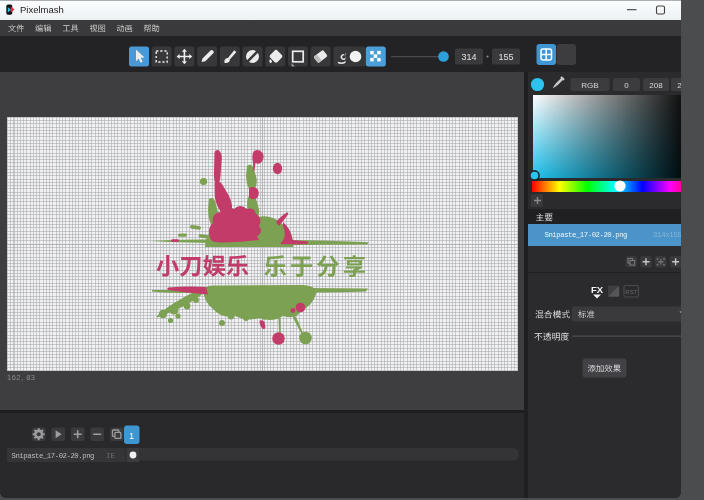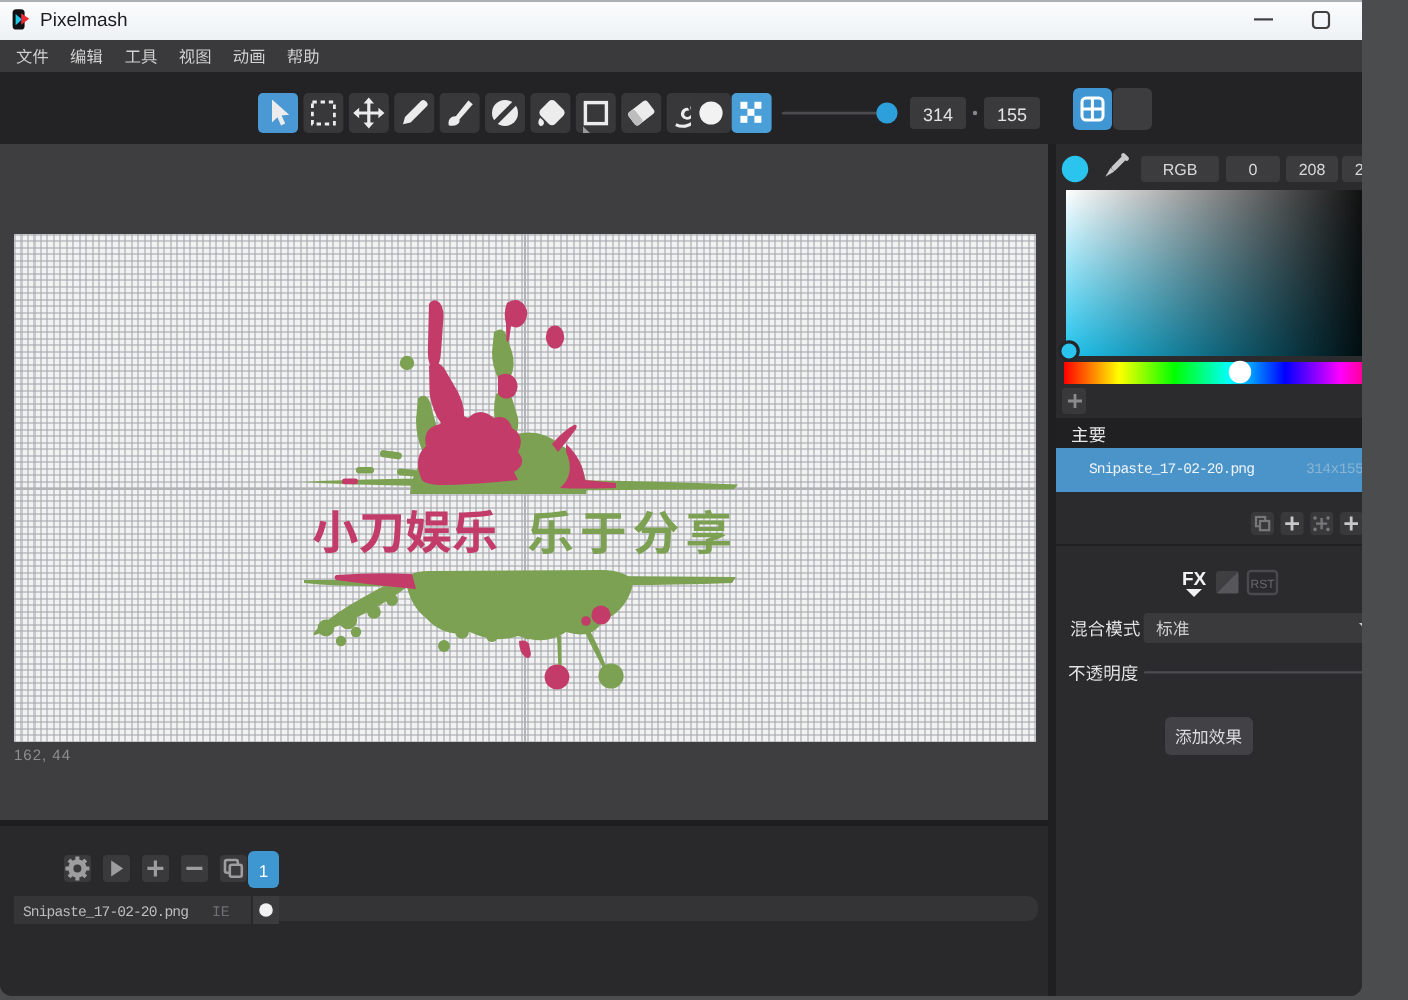--- a/index.html
+++ b/index.html
@@ -146,21 +146,21 @@
 <rect x="171" y="239.3" width="8" height="2.8" rx="1.4"></rect>
 <path d="M168 287.5 Q188 286 206 287 L208 294.5 Q186 292.5 168 290 Q166.5 288.8 168 287.5 Z"></path>
 <path d="M259.5 320.5 Q263 319.5 264.5 322 L265.5 327 Q265 330 262.5 328.5 Q259.5 326 259.5 320.5 Z"></path>
 <circle cx="278.5" cy="338.5" r="6.2"></circle>
 <circle cx="300.5" cy="307.5" r="4.8"></circle>
         <circle cx="293" cy="310.5" r="2.4"></circle>
 </g>
 <path transform="translate(156,274.5)" d="M10.2 -19.4V-1.4C10.2 -1.0 10.0 -0.8 9.5 -0.8C9.0 -0.8 7.2 -0.8 5.7 -0.8C6.1 -0.1 6.7 1.3 6.8 2.0C9.1 2.1 10.7 2.0 11.8 1.5C12.8 1.1 13.2 0.3 13.2 -1.4V-19.4ZM15.7 -13.3C17.6 -9.9 19.3 -5.5 19.8 -2.7L22.9 -3.9C22.3 -6.8 20.4 -11.0 18.5 -14.3ZM4.1 -14.1C3.6 -11.0 2.4 -7.0 0.5 -4.6C1.3 -4.3 2.6 -3.6 3.2 -3.1C5.2 -5.7 6.4 -10.0 7.2 -13.5Z M25.2 -17.4V-14.6H31.6C31.4 -9.3 30.7 -3.5 23.9 -0.2C24.8 0.4 25.6 1.4 26.1 2.2C33.4 -1.6 34.5 -8.4 34.8 -14.6H41.5C41.2 -6.1 40.9 -2.3 40.1 -1.5C39.8 -1.2 39.6 -1.1 39.1 -1.1C38.4 -1.1 36.9 -1.1 35.3 -1.2C35.9 -0.3 36.3 1.0 36.4 1.8C37.8 1.9 39.4 1.9 40.4 1.8C41.4 1.6 42.1 1.3 42.8 0.3C43.9 -1.0 44.1 -5.0 44.5 -16.0C44.5 -16.4 44.5 -17.4 44.5 -17.4Z M59.3 -16.3H65.1V-14.2H59.3ZM56.8 -18.7V-11.8H67.8V-18.7ZM55.7 -6.3V-3.8H59.8C59.0 -2.2 57.6 -1.0 54.9 -0.2C55.4 0.4 56.2 1.4 56.5 2.2C59.5 1.1 61.2 -0.4 62.2 -2.4C63.4 -0.3 65.1 1.2 67.6 2.0C68.0 1.3 68.8 0.2 69.4 -0.3C67.0 -0.9 65.3 -2.1 64.2 -3.8H69.1V-6.3H63.2L63.3 -8.0H68.4V-10.4H56.3V-8.0H60.6C60.5 -7.4 60.5 -6.8 60.4 -6.3ZM53.3 -12.6C53.0 -10.4 52.7 -8.5 52.1 -6.8L50.5 -8.1C50.9 -9.4 51.2 -11.0 51.5 -12.6ZM47.7 -7.0C48.8 -6.2 49.9 -5.1 51.0 -4.1C50.1 -2.3 48.9 -1.0 47.4 -0.2C48.0 0.3 48.7 1.3 49.1 2.0C50.6 1.0 51.9 -0.4 52.9 -2.1C53.6 -1.4 54.1 -0.7 54.5 -0.1L56.5 -2.3C56.0 -3.0 55.2 -3.9 54.2 -4.9C55.2 -7.5 55.7 -10.8 56.0 -14.9L54.3 -15.2L53.9 -15.1H51.9C52.1 -16.6 52.4 -18.0 52.5 -19.3L50.0 -19.5C49.8 -18.1 49.7 -16.6 49.4 -15.1H47.5V-12.6H49.0C48.6 -10.5 48.1 -8.5 47.7 -7.0Z M74.9 -6.6C73.9 -4.6 72.1 -2.4 70.6 -1.0C71.2 -0.6 72.4 0.2 72.9 0.7C74.4 -0.9 76.3 -3.4 77.6 -5.7ZM85.7 -5.5C87.1 -3.6 88.9 -1.0 89.7 0.6L92.4 -0.6C91.5 -2.2 89.6 -4.7 88.1 -6.5ZM72.8 -7.5C73.1 -7.8 74.4 -7.9 75.8 -7.9H80.6V-1.3C80.6 -0.9 80.4 -0.8 80.0 -0.8C79.6 -0.8 78.2 -0.8 76.9 -0.9C77.3 -0.1 77.7 1.2 77.8 2.0C79.8 2.0 81.2 1.9 82.2 1.5C83.1 1.0 83.4 0.3 83.4 -1.3V-7.9H91.4V-10.7H83.4V-14.7H80.6V-10.7H75.4C75.7 -12.2 76.1 -14.0 76.2 -15.7C81.2 -15.8 86.6 -16.2 90.6 -17.1L89.2 -19.6C85.2 -18.7 78.9 -18.3 73.5 -18.2C73.5 -15.4 72.9 -12.4 72.8 -11.6C72.5 -10.8 72.3 -10.3 71.9 -10.1C72.2 -9.4 72.7 -8.1 72.8 -7.5Z" fill="#c23b69"></path>
 <path transform="translate(263.5,275)" d="M5.1 -6.6C4.0 -4.7 2.2 -2.5 0.7 -1.1C1.3 -0.7 2.5 0.2 3.0 0.7C4.6 -0.9 6.5 -3.5 7.8 -5.7ZM15.9 -5.6C17.4 -3.6 19.2 -1.0 20.0 0.6L22.7 -0.6C21.8 -2.2 19.8 -4.8 18.3 -6.6ZM3.0 -7.6C3.2 -7.9 4.5 -8.0 5.9 -8.0H10.8V-1.3C10.8 -0.9 10.6 -0.8 10.2 -0.8C9.8 -0.8 8.3 -0.8 7.0 -0.9C7.4 -0.1 7.9 1.2 8.0 2.0C10.0 2.0 11.4 1.9 12.4 1.5C13.4 1.0 13.7 0.3 13.7 -1.3V-8.0H21.7V-10.8H13.7V-14.9H10.8V-10.8H5.5C5.9 -12.3 6.2 -14.1 6.4 -15.8C11.3 -16.0 16.8 -16.4 20.9 -17.2L19.4 -19.7C15.4 -18.9 9.1 -18.4 3.6 -18.3C3.6 -15.6 3.1 -12.5 2.9 -11.7C2.7 -10.9 2.4 -10.3 2.0 -10.2C2.4 -9.5 2.8 -8.2 3.0 -7.6Z M29.2 -18.4V-15.6H36.9V-10.8H27.6V-8.0H36.9V-1.5C36.9 -1.1 36.6 -0.9 36.1 -0.9C35.6 -0.9 33.7 -0.9 32.0 -1.0C32.5 -0.2 33.0 1.1 33.2 2.0C35.5 2.0 37.2 1.9 38.3 1.5C39.5 1.0 39.8 0.2 39.8 -1.5V-8.0H48.7V-10.8H39.8V-15.6H47.0V-18.4Z M68.9 -19.6 66.3 -18.6C67.5 -16.1 69.2 -13.5 71.0 -11.3H58.6C60.4 -13.4 61.9 -16.0 63.0 -18.7L60.0 -19.6C58.7 -16.1 56.3 -12.8 53.5 -10.8C54.2 -10.3 55.4 -9.1 55.9 -8.6C56.4 -9.0 56.9 -9.4 57.4 -9.9V-8.5H61.1C60.6 -5.1 59.4 -2.0 54.1 -0.3C54.8 0.3 55.6 1.4 55.9 2.2C61.9 -0.1 63.5 -4.1 64.1 -8.5H69.0C68.8 -3.7 68.6 -1.7 68.1 -1.2C67.8 -1.0 67.6 -0.9 67.1 -0.9C66.6 -0.9 65.3 -0.9 64.1 -1.0C64.5 -0.2 64.9 1.0 65.0 1.8C66.3 1.9 67.7 1.9 68.5 1.8C69.4 1.7 70.1 1.4 70.7 0.7C71.5 -0.3 71.8 -3.1 72.0 -10.1V-10.1C72.4 -9.6 72.9 -9.2 73.3 -8.8C73.8 -9.5 74.9 -10.6 75.6 -11.2C73.1 -13.2 70.3 -16.6 68.9 -19.6Z M86.2 -12.8H95.6V-11.5H86.2ZM83.4 -14.7V-9.5H98.6V-14.7ZM96.8 -8.6 96.0 -8.6H82.6V-6.4H92.3C91.4 -6.1 90.3 -5.8 89.4 -5.5L89.4 -4.5H80.3V-2.2H89.4V-0.6C89.4 -0.3 89.2 -0.2 88.7 -0.1C88.3 -0.1 86.5 -0.1 85.2 -0.2C85.5 0.4 85.9 1.4 86.1 2.1C88.2 2.1 89.7 2.1 90.8 1.8C91.9 1.5 92.4 0.9 92.4 -0.5V-2.2H101.5V-4.5H92.6C95.0 -5.2 97.3 -6.2 99.2 -7.2L97.4 -8.8ZM88.8 -19.6C89.0 -19.1 89.2 -18.6 89.3 -18.1H80.7V-15.8H101.1V-18.1H92.5C92.3 -18.8 92.0 -19.5 91.7 -20.1Z" fill="#7da153"></path>
 </svg>
-<div class="abs" style="left:7px;top:373px;font-size:7.5px;color:#8e8e90;letter-spacing:0.5px;">162, 44</div>
+<div class="abs" style="left:7px;top:373px;font-size:7.5px;color:#8e8e90;letter-spacing:0.5px;">162, 83</div>
 <div class="abs" style="left:0;top:410px;width:524px;height:3px;background:#1e1e20;"></div>
 <div class="abs" style="left:0;top:413px;width:524px;height:84px;background:#29292c;"></div>
 <svg class="abs" style="left:0;top:413px" width="524" height="84" viewBox="0 0 524 84">
 <rect x="32" y="14.5" width="13.5" height="13.5" rx="2" fill="#3a3a3d"></rect>
 <rect x="51.5" y="14.5" width="13.5" height="13.5" rx="2" fill="#3a3a3d"></rect>
 <rect x="71" y="14.5" width="13.5" height="13.5" rx="2" fill="#3a3a3d"></rect>
 <rect x="90.5" y="14.5" width="13.5" height="13.5" rx="2" fill="#3a3a3d"></rect>
 <rect x="110" y="14.5" width="13.5" height="13.5" rx="2" fill="#3a3a3d"></rect>
 <g transform="translate(38.7,21.2)" fill="#9d9da0">
         <circle r="4.6"></circle>

